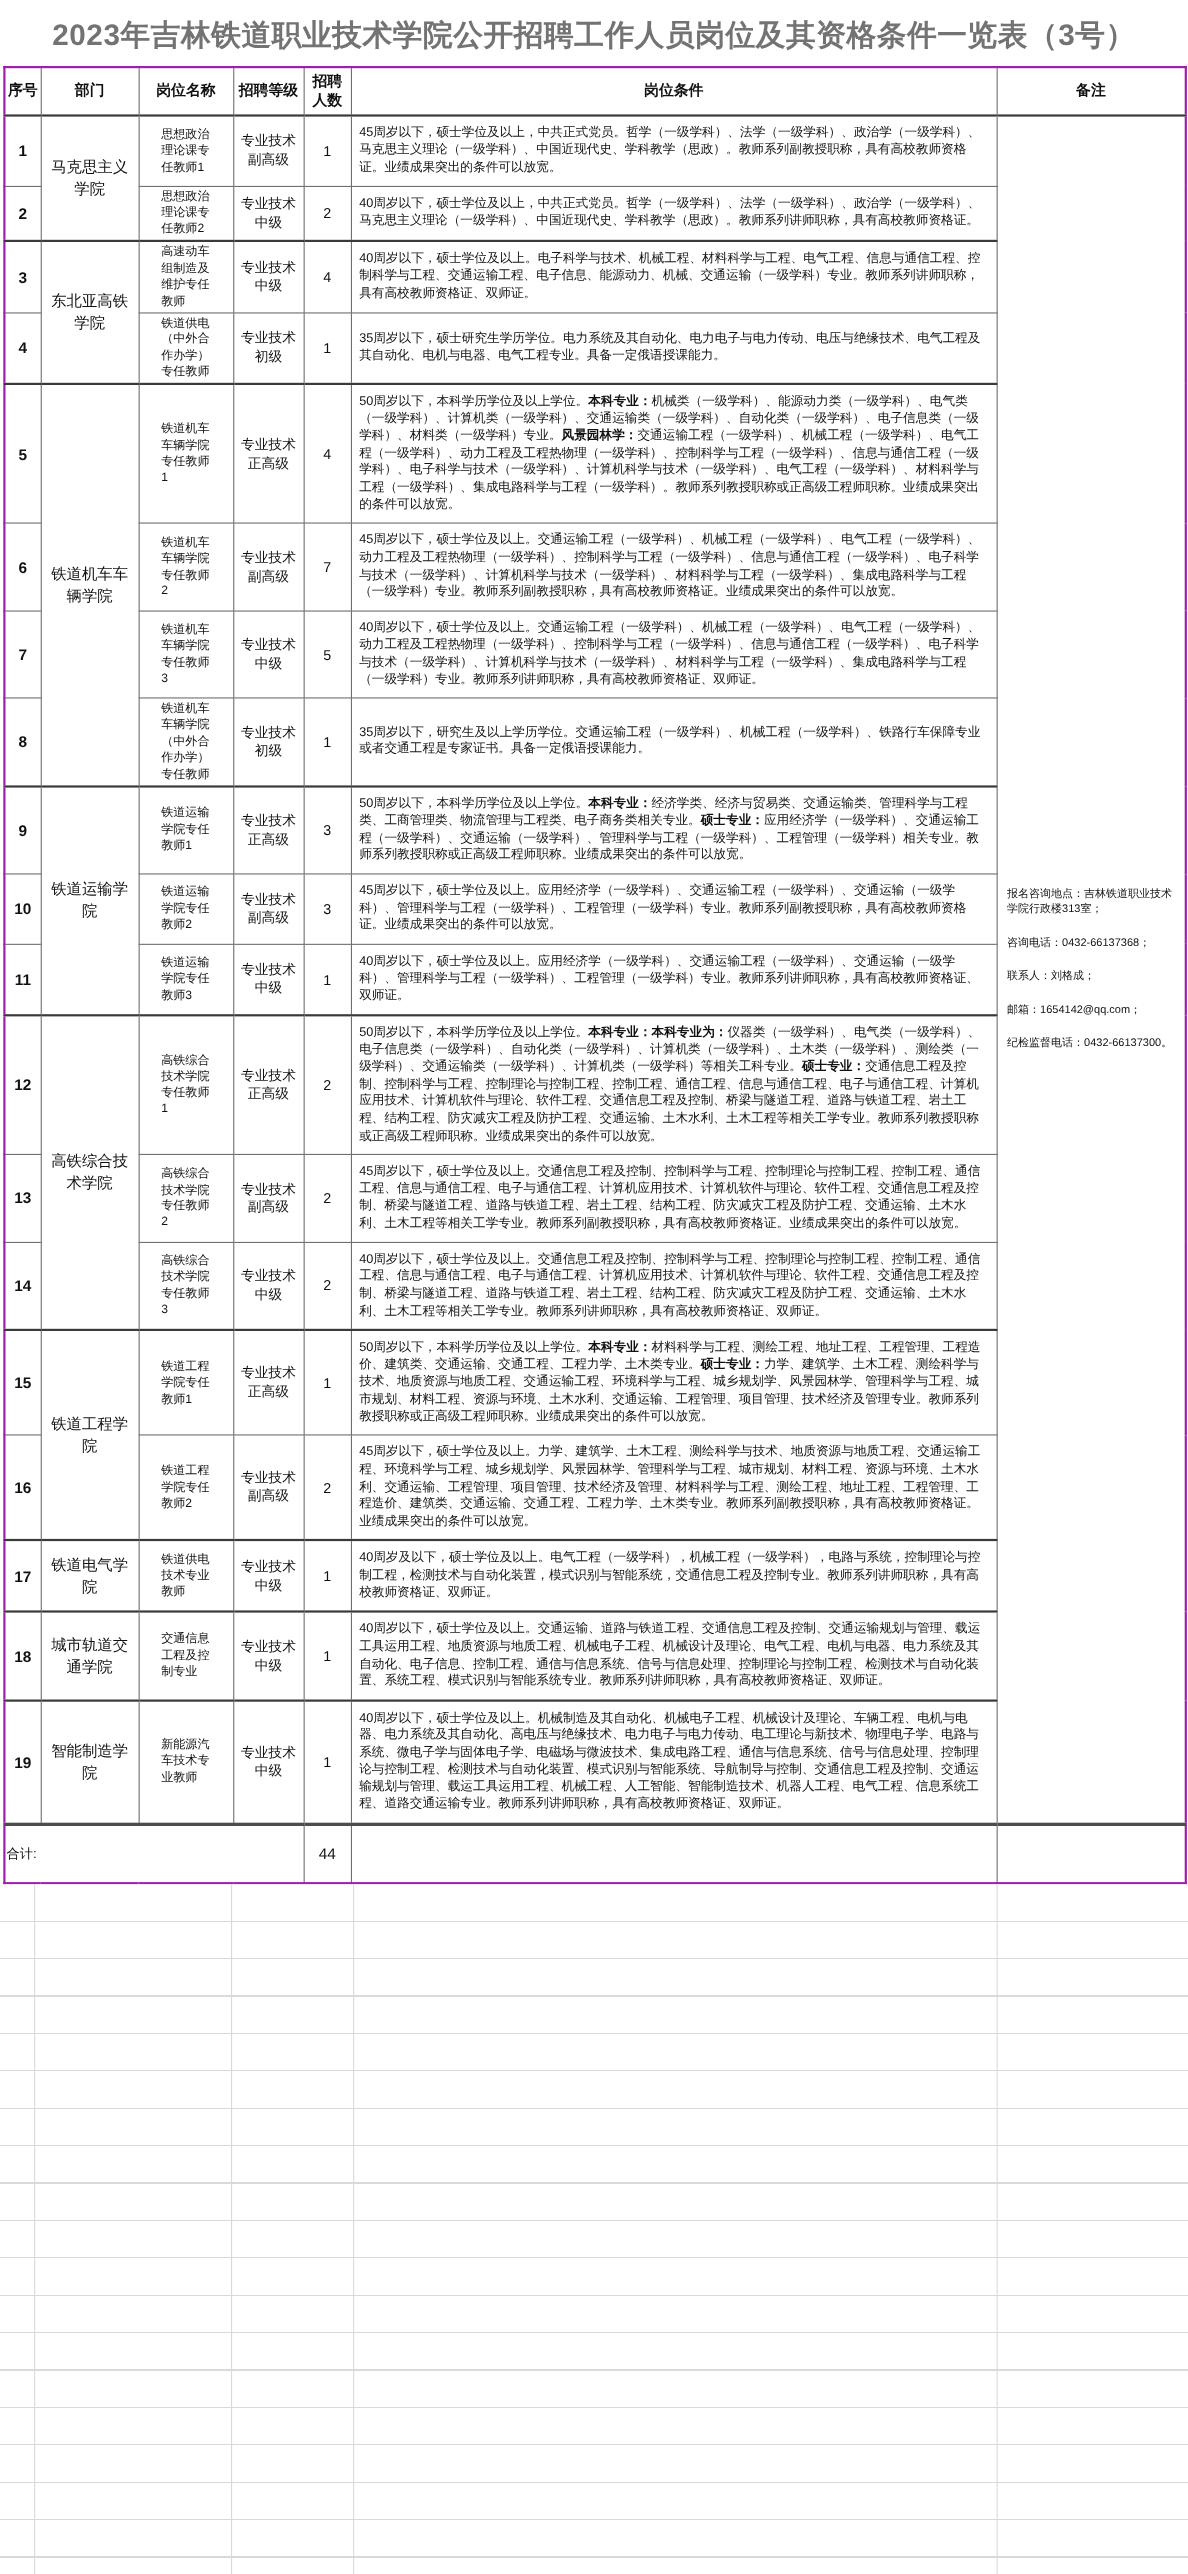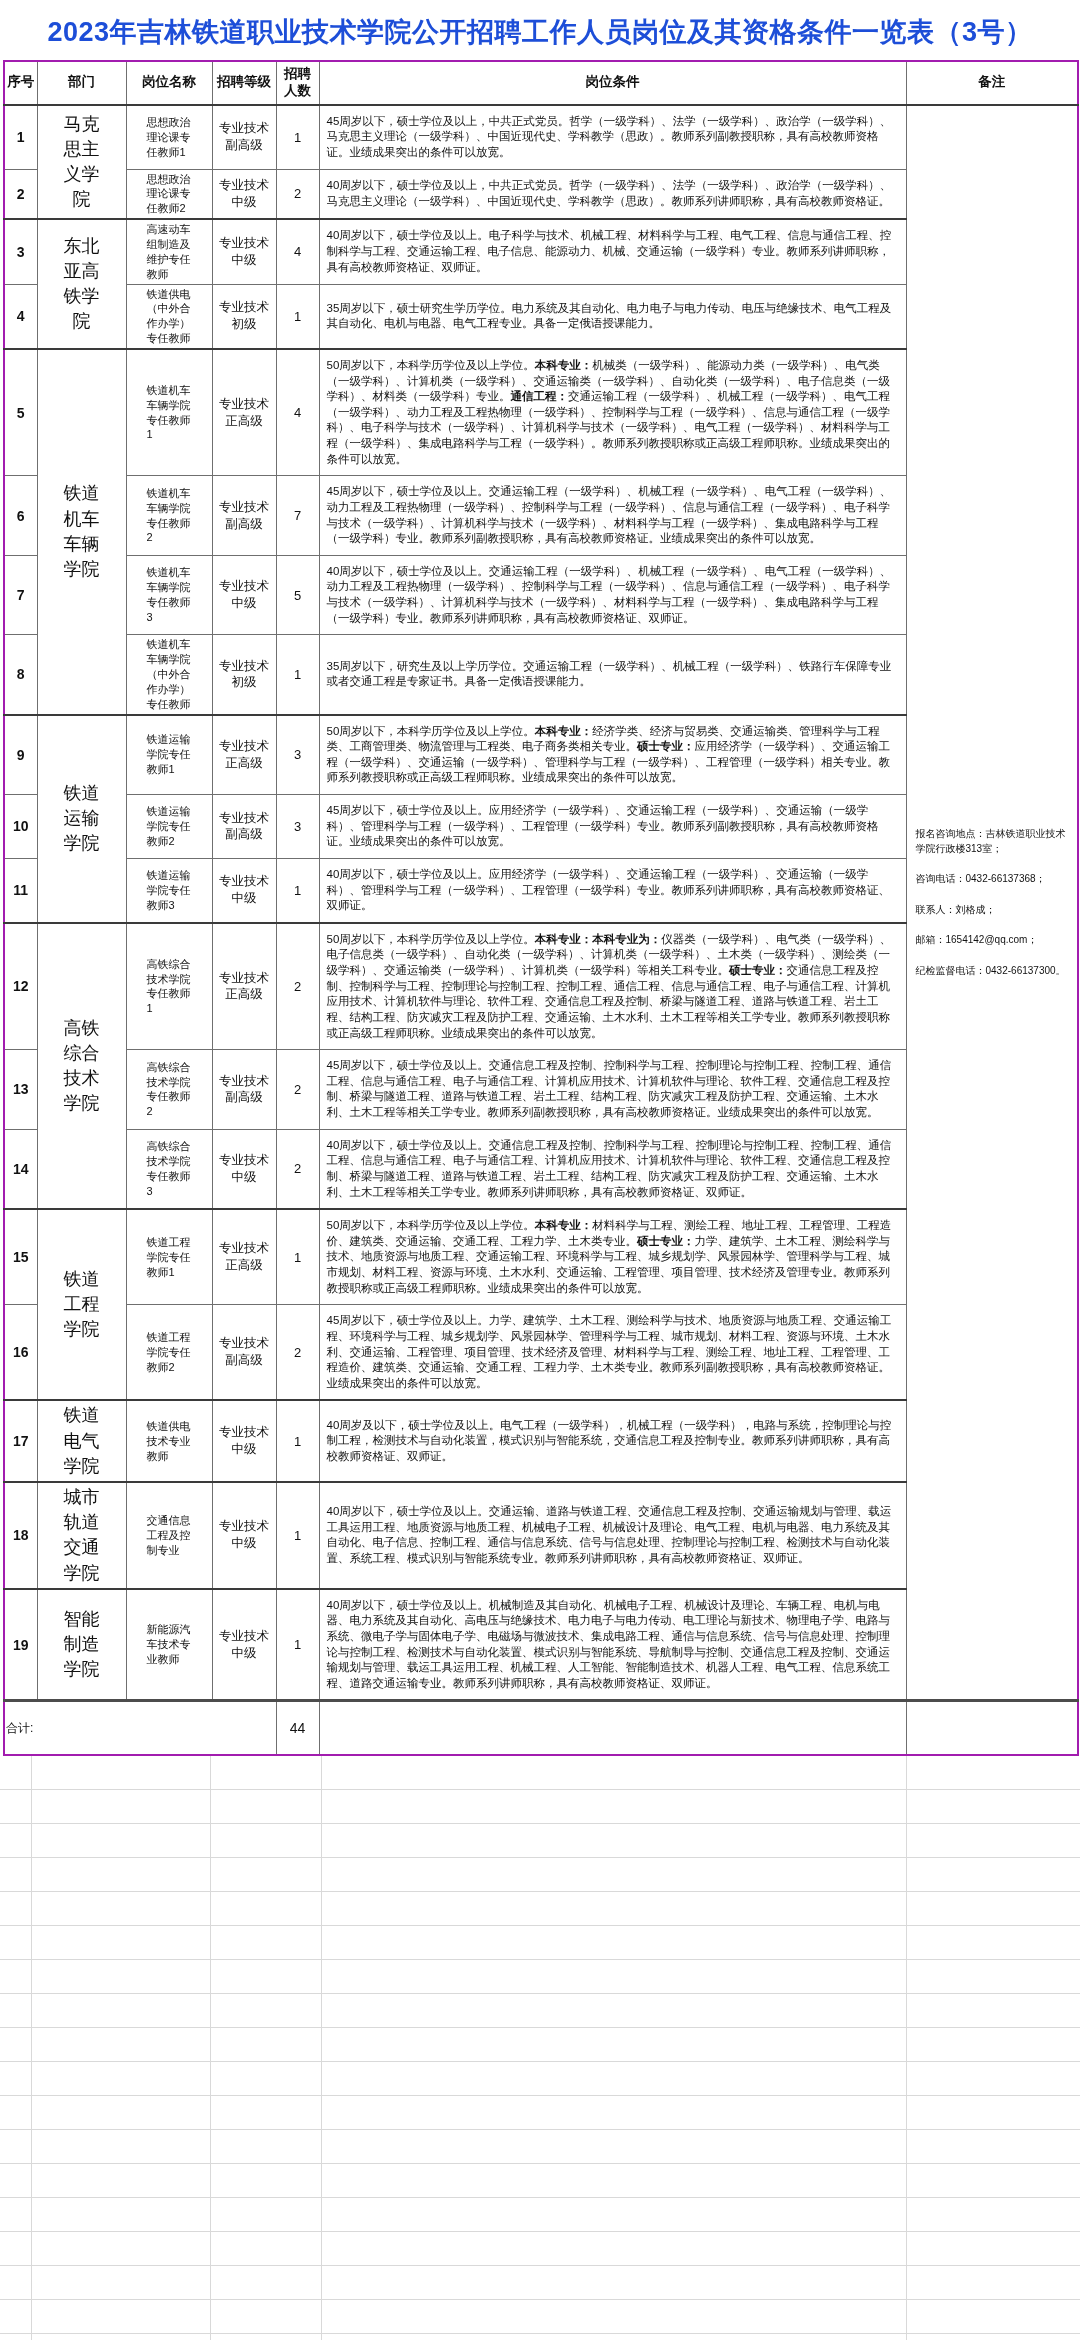--- a/index.html
+++ b/index.html
@@ -4,33 +4,33 @@
 <style>
   * { box-sizing: border-box; }
   html,body { margin:0; padding:0; }
   body {
     width:1080px; height:2340px; background:#ffffff; overflow:hidden;
     font-family:"Liberation Sans", sans-serif; color:#111;
     display:flex; flex-direction:column;
   }
   .title {
     flex:0 0 auto; text-align:center; font-size:27px; font-weight:bold;
-    padding:14px 10px 10px; letter-spacing:0.5px; color:#1d4ed8;
+    padding:14px 10px 10px; letter-spacing:0.5px; color:#737373;
   }
   table.jobs {
     flex:0 0 auto; width:1074px; margin:0 3px; border-collapse:collapse;
     table-layout:fixed; border:2px solid #a21caf;
   }
   th, td { border:1px solid #6f6f6f; vertical-align:middle; }
   th {
     font-size:13.5px; font-weight:bold; padding:4px 1px; line-height:1.25;
     text-align:center; background:#fff;
   }
   td.c-no   { text-align:center; font-weight:bold; font-size:14px; }
-  td.c-dept { text-align:center; font-size:18px; line-height:1.4; padding:2px 21px; }
+  td.c-dept { text-align:center; font-size:14px; line-height:1.4; padding:2px 9px; }
   td.c-pos  { text-align:left; font-size:11px; line-height:1.35; padding:2px 20px; }
   td.c-lvl  { text-align:center; font-size:12.5px; line-height:1.35; padding:2px 6px; }
   td.c-cnt  { text-align:center; font-size:13px; }
   td.c-cond { font-size:11.5px; line-height:1.36; padding:8px 7px; text-align:left; }
   td.c-cond b { font-weight:bold; }
   td.c-remark { font-size:10px; line-height:1.45; padding:6px 9px; vertical-align:middle;margin-left:48px; }
   td.c-remark p { margin:0 0 16px 0; word-break:break-all; }
   td.c-remark p:last-child { margin-bottom:0; }
   tr.group-start > td { border-top:2.5px solid #3a3a3a; }
   tr.total-row > td { border-top:3px solid #4c4c4c; height:54px; }
@@ -105,21 +105,21 @@
         <td class="c-lvl">专业技术初级</td>
         <td class="c-cnt">1</td>
         <td class="c-cond">35周岁以下，硕士研究生学历学位。电力系统及其自动化、电力电子与电力传动、电压与绝缘技术、电气工程及其自动化、电机与电器、电气工程专业。具备一定俄语授课能力。</td>
       </tr>
       <tr class="group-start">
         <td class="c-no">5</td>
         <td class="c-dept" rowspan="4">铁道机车车辆学院</td>
         <td class="c-pos">铁道机车车辆学院专任教师1</td>
         <td class="c-lvl">专业技术正高级</td>
         <td class="c-cnt">4</td>
-        <td class="c-cond">50周岁以下，本科学历学位及以上学位。<b>本科专业：</b>机械类（一级学科）、能源动力类（一级学科）、电气类（一级学科）、计算机类（一级学科）、交通运输类（一级学科）、自动化类（一级学科）、电子信息类（一级学科）、材料类（一级学科）专业。<b>通信工程：</b>交通运输工程（一级学科）、机械工程（一级学科）、电气工程（一级学科）、动力工程及工程热物理（一级学科）、控制科学与工程（一级学科）、信息与通信工程（一级学科）、电子科学与技术（一级学科）、计算机科学与技术（一级学科）、电气工程（一级学科）、材料科学与工程（一级学科）、集成电路科学与工程（一级学科）。教师系列教授职称或正高级工程师职称。业绩成果突出的条件可以放宽。</td>
+        <td class="c-cond">50周岁以下，本科学历学位及以上学位。<b>本科专业：</b>机械类（一级学科）、能源动力类（一级学科）、电气类（一级学科）、计算机类（一级学科）、交通运输类（一级学科）、自动化类（一级学科）、电子信息类（一级学科）、材料类（一级学科）专业。<b>风景园林学：</b>交通运输工程（一级学科）、机械工程（一级学科）、电气工程（一级学科）、动力工程及工程热物理（一级学科）、控制科学与工程（一级学科）、信息与通信工程（一级学科）、电子科学与技术（一级学科）、计算机科学与技术（一级学科）、电气工程（一级学科）、材料科学与工程（一级学科）、集成电路科学与工程（一级学科）。教师系列教授职称或正高级工程师职称。业绩成果突出的条件可以放宽。</td>
       </tr>
       <tr>
         <td class="c-no">6</td>
         <td class="c-pos">铁道机车车辆学院专任教师2</td>
         <td class="c-lvl">专业技术副高级</td>
         <td class="c-cnt">7</td>
         <td class="c-cond">45周岁以下，硕士学位及以上。交通运输工程（一级学科）、机械工程（一级学科）、电气工程（一级学科）、动力工程及工程热物理（一级学科）、控制科学与工程（一级学科）、信息与通信工程（一级学科）、电子科学与技术（一级学科）、计算机科学与技术（一级学科）、材料科学与工程（一级学科）、集成电路科学与工程（一级学科）专业。教师系列副教授职称，具有高校教师资格证。业绩成果突出的条件可以放宽。</td>
       </tr>
       <tr>
         <td class="c-no">7</td>

